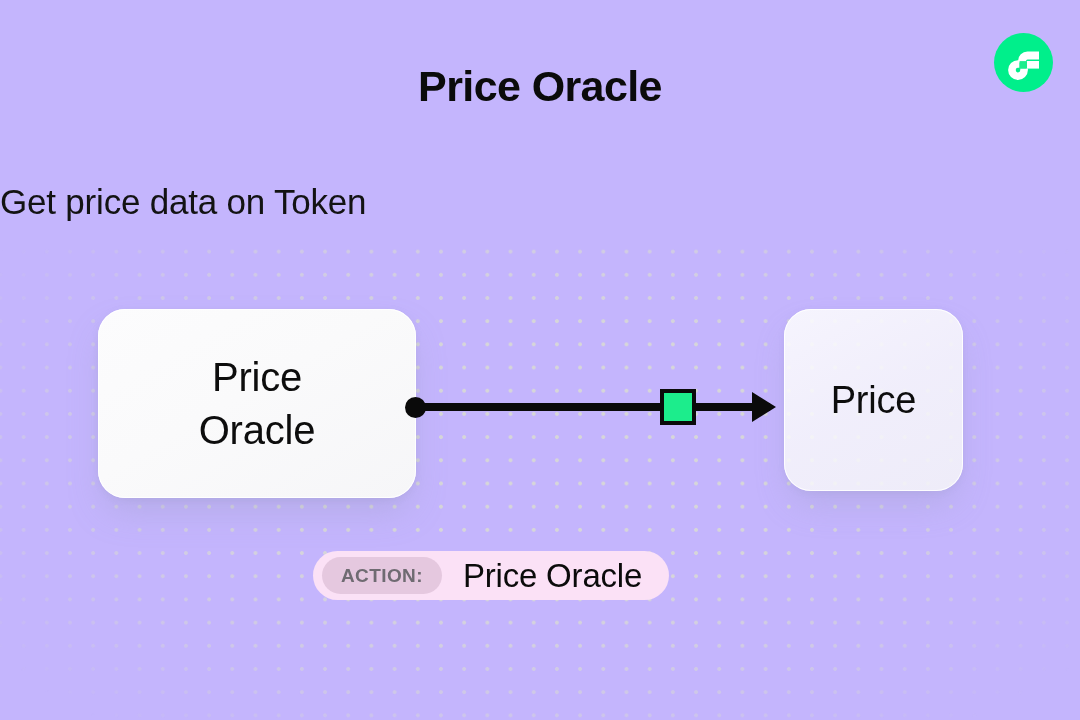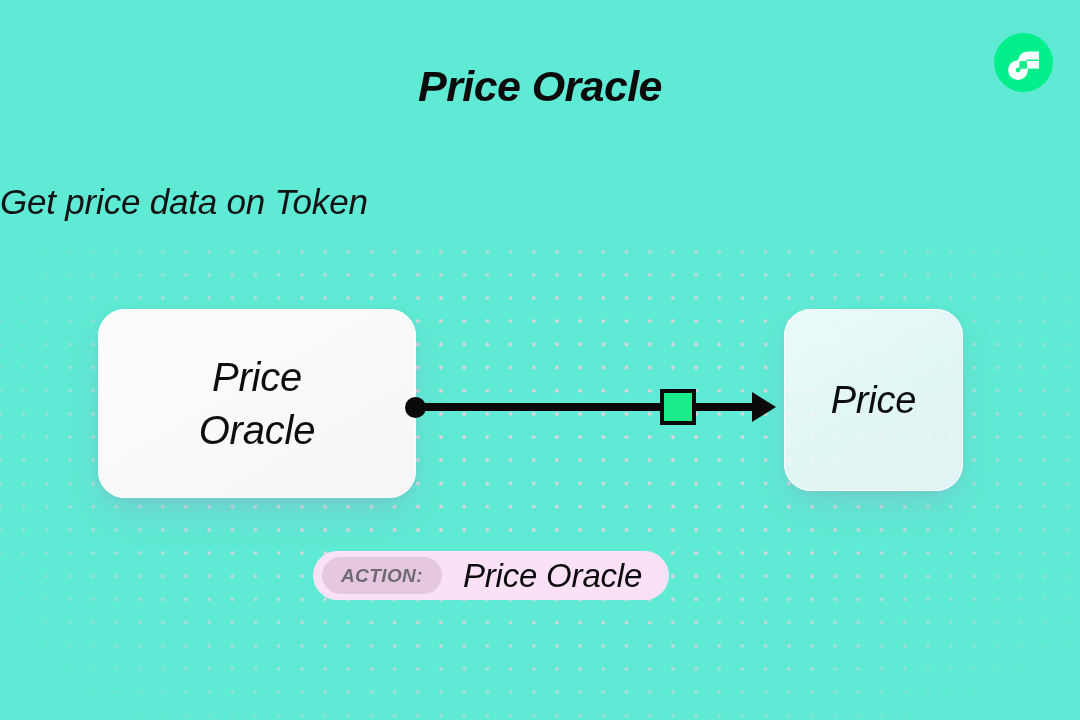--- a/index.html
+++ b/index.html
@@ -8,22 +8,21 @@
   html, body {
     width:1080px; height:720px;
     background:#eeeeee;
     font-family:"Liberation Sans", sans-serif;
     overflow:hidden;
   }
 
   .stage {
     position:relative;
     width:1080px; height:720px;
-    background:#5eead4;
-    font-style:italic;
+    background:#c4b5fd;
   }
 
   
   .dot-canvas {
     position:absolute;
     left:0; top:232px;
     width:1080px; height:488px;
     background-image: radial-gradient(#d6d6d8 1.9px, transparent 2.1px);
     background-size:23.2px 23.2px;
     background-position:12px 8px;

